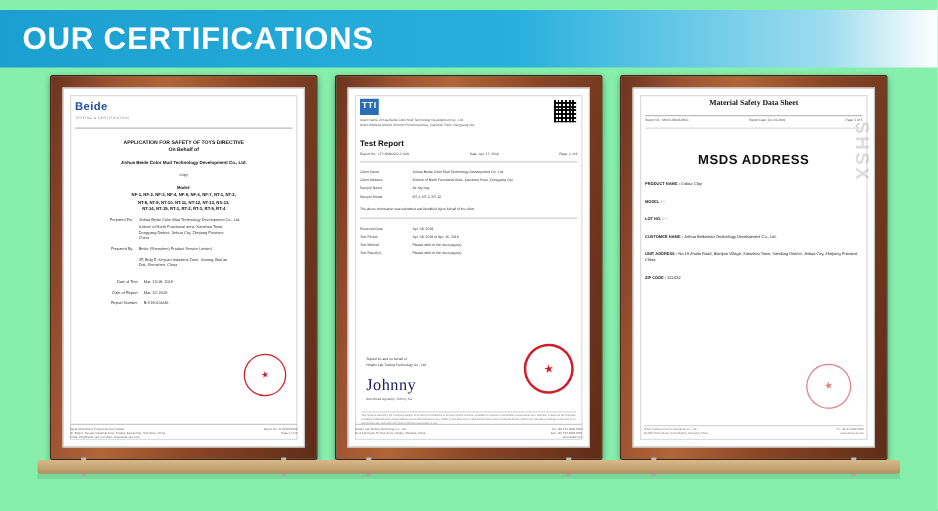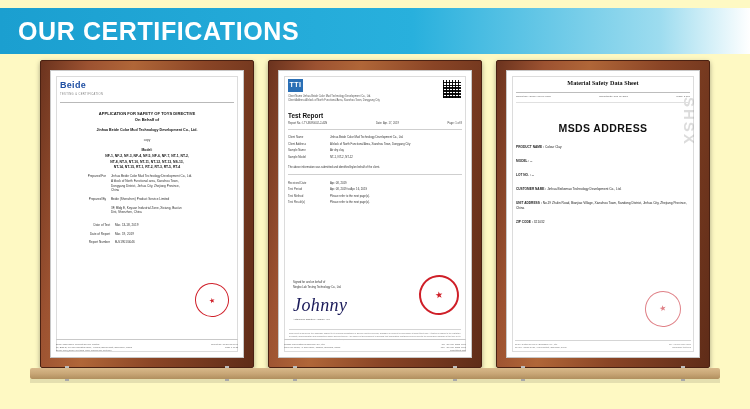--- a/index.html
+++ b/index.html
@@ -10,21 +10,21 @@
     width: 750px;
     height: 409px;
     background: #ffffff;
     font-family: "Liberation Sans", sans-serif;
     overflow: hidden;
   }
   .page {
     position: relative;
     width: 750px;
     height: 409px;
-    background: #fef9c3;
+    background: #86efac;
   }
 
   
   .banner {
     position: absolute;
     left: 0;
     top: 8px;
     width: 750px;
     height: 46px;
     background: linear-gradient(90deg, #1b9fd0 0%, #28b0dd 55%, #9ddcef 88%, #ffffff 100%);
@@ -287,22 +287,21 @@
     position: absolute;
     left: 14px;
     right: 14px;
     bottom: 36px;
     font-size: 2.7px;
     color: #333;
   }
   .sig-line { margin-top: 2px; }
   .signature {
     font-family: "Liberation Serif", serif;
-    font-style: italic;
-    font-size: 18px;
+    font-size: 13px;
     color: #1b1b5a;
     margin-top: 6px;
     letter-spacing: 0.4px;
   }
   .sig-caption {
     font-size: 2.5px;
     color: #555;
     margin-top: 2px;
   }
   .d2-seal {

